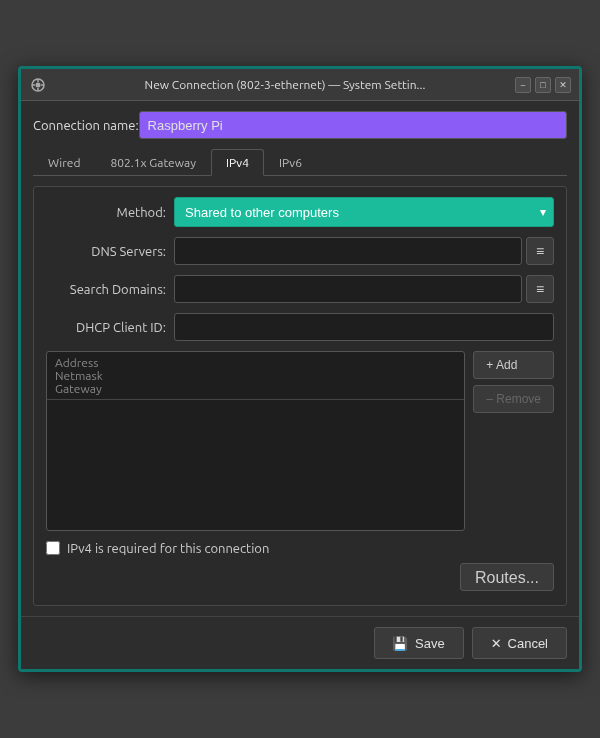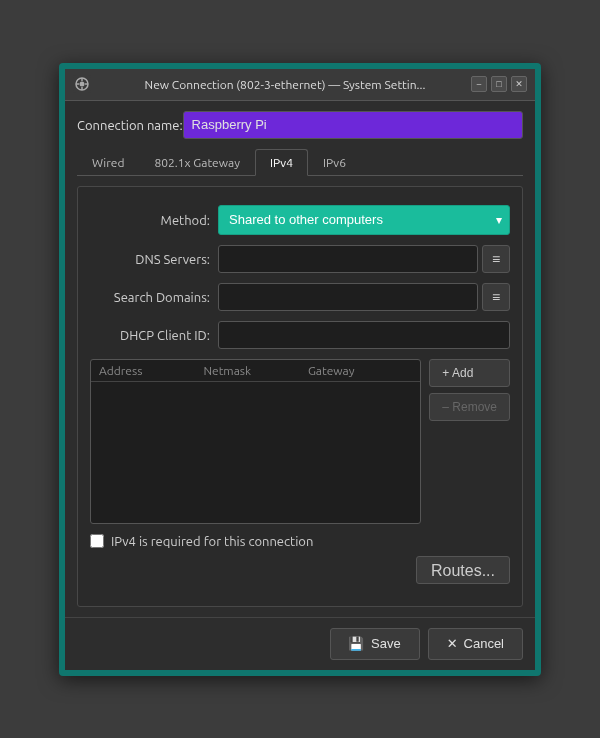--- a/index.html
+++ b/index.html
@@ -8,23 +8,23 @@
       font-family: 'Segoe UI', Ubuntu, sans-serif;
       font-size: 13px;
       color: #e0e0e0;
       display: flex;
       justify-content: center;
       align-items: center;
       width: 600px;
       height: 738px;
     }
     .window {
-      width: 482px;
+      width: 564px;
       background: #2d2d2d;
-      border: 6px solid #0f766e;
+      border: 3px solid #0f766e;
       border-radius: 4px;
       box-shadow: 0 4px 20px rgba(0,0,0,0.6);
       overflow: hidden;
     }
     .titlebar {
       background: #3a3a3a;
       display: flex;
       align-items: center;
       padding: 0 8px;
       height: 32px;
@@ -68,21 +68,21 @@
       align-items: center;
       margin-bottom: 10px;
     }
     .connection-name-label {
       font-size: 13px;
       color: #ddd;
       white-space: nowrap;
     }
     .connection-name-input {
       flex: 1;
-      background: #6d28d9;
+      background: #8b5cf6;
       border: 1px solid #555;
       border-radius: 3px;
       color: #e0e0e0;
       padding: 4px 8px;
       font-size: 13px;
       height: 28px;
     }
     .tabs {
       display: flex;
       border-bottom: 1px solid #555;
@@ -102,21 +102,21 @@
       background: #2d2d2d;
       color: #fff;
       border-color: #555;
       border-bottom: 1px solid #2d2d2d;
       margin-bottom: -1px;
     }
     .form-area {
       background: #2a2a2a;
       border: 1px solid #484848;
       border-radius: 3px;
-      padding: 18px 12px;
+      padding: 10px 12px;
     }
     .form-row {
       display: flex;
       align-items: center;
       margin-bottom: 10px;
       gap: 8px;
     }
     .form-label {
       text-align: right;
       min-width: 120px;
@@ -198,20 +198,21 @@
       flex: 1;
       background: #1e1e1e;
       border: 1px solid #555;
       border-radius: 3px;
       min-height: 165px;
     }
     .address-table-header {
       display: flex;
       border-bottom: 1px solid #444;
       padding: 4px 8px;
+      flex-direction: column;
     }
     .address-col-header {
       color: #888;
       font-size: 12px;
       flex: 1;
     }
     .address-table-body {
       min-height: 130px;
     }
     .address-actions {

